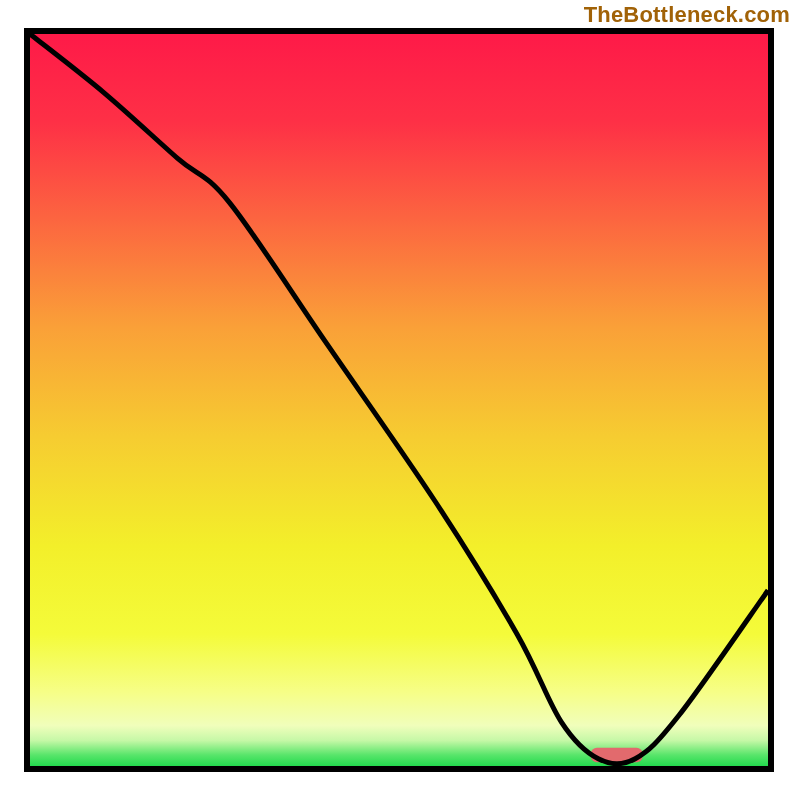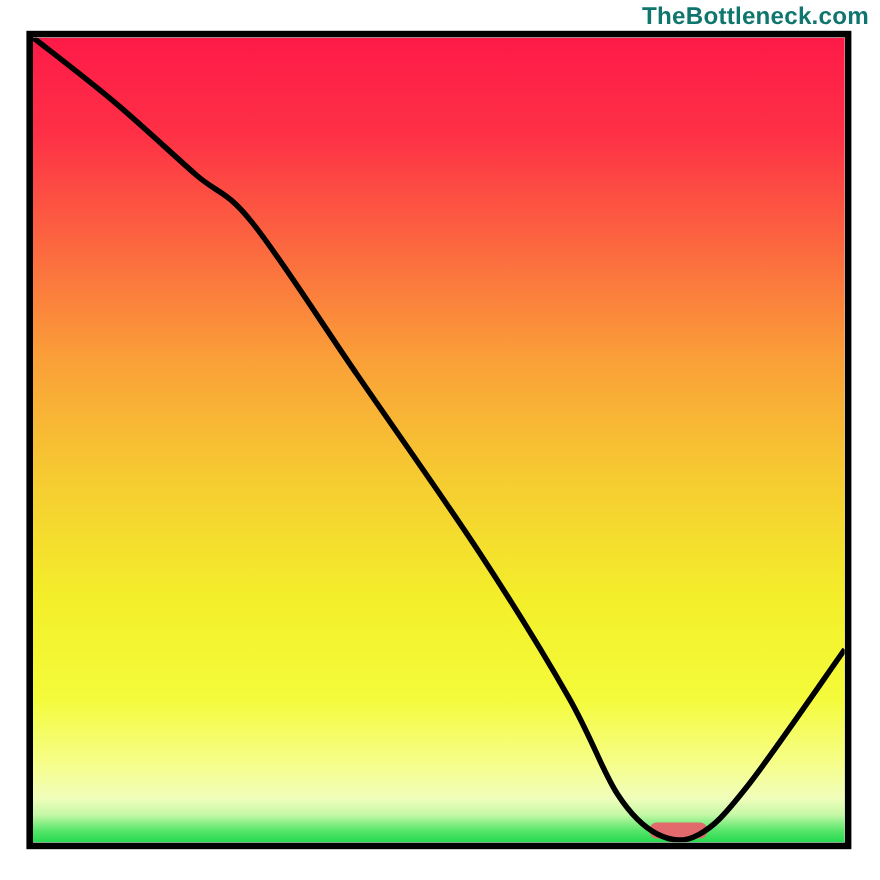--- a/index.html
+++ b/index.html
@@ -14,21 +14,21 @@
     position: relative;
     width: 800px;
     height: 800px;
   }
   .watermark {
     position: absolute;
     top: 2px;
     right: 10px;
     font-size: 22px;
     font-weight: 600;
-    color: #0f766e;
+    color: #a16207;
     letter-spacing: 0.2px;
     z-index: 5;
   }
   .plot-frame {
     position: absolute;
     left: 24px;
     top: 28px;
     width: 750px;
     height: 744px;
     border: 6px solid #000;

